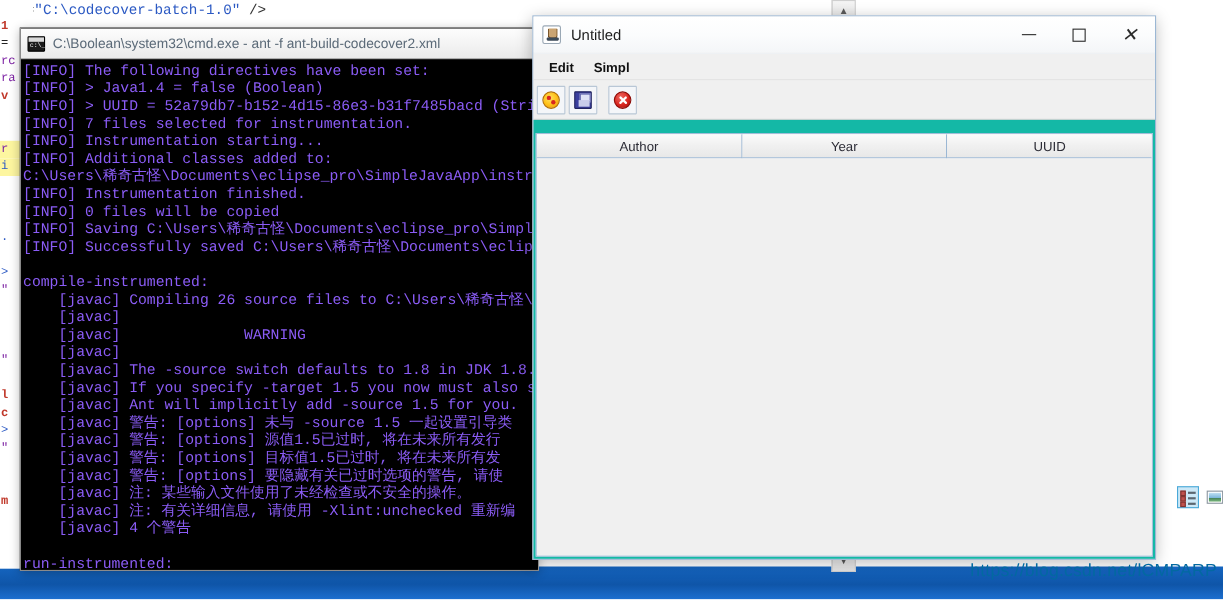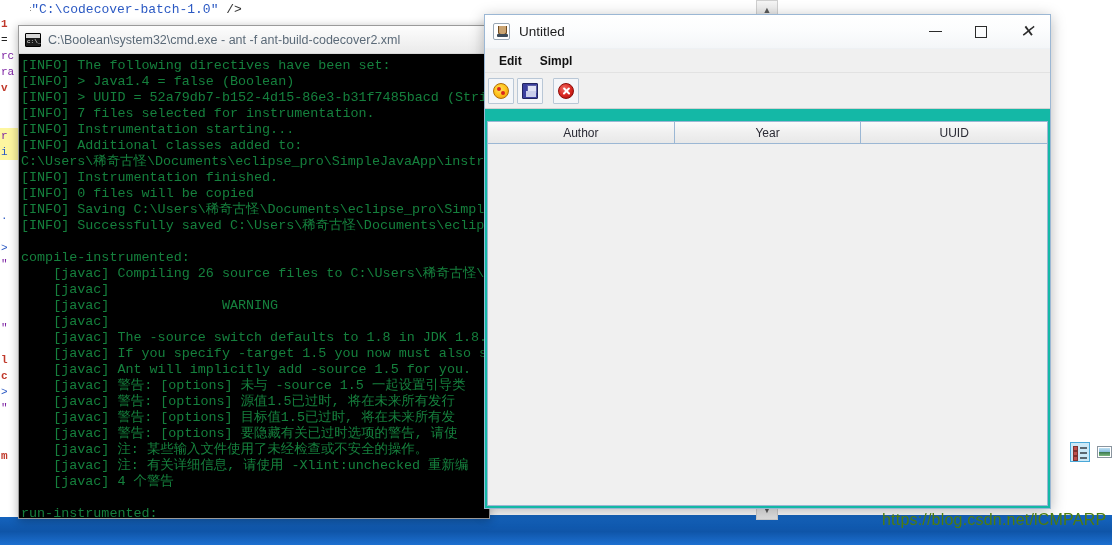--- a/index.html
+++ b/index.html
@@ -99,21 +99,21 @@
     background: #d8d8d8;
   }
   .cmd-icon::after {
     content: "c:\\_"; position: absolute; left: 1px; top: 4px;
     color: #e8e8e8; font-family: "Liberation Mono", monospace;
     font-size: 6px; line-height: 8px;
   }
   .cmd-body {
     position: absolute; left: 0; top: 28px; right: 0; bottom: 0;
     background: #000000;
-    color: #15803d;
+    color: #8b5cf6;
     font-family: "Liberation Mono", monospace;
     font-size: 13.4px;
     line-height: 16px;
     padding: 4px 0 0 2px;
     overflow: hidden;
     white-space: pre;
   }
   .cmd-body .ln { height: 16px; }
 
   
@@ -277,21 +277,21 @@
     position: relative; overflow: hidden;
   }
   .vb-thumbs::before {
     content:""; position:absolute; left:1px; top:1px; right:1px; bottom:1px;
     background: linear-gradient(180deg,#bfe0f2 0%,#7fb8dc 55%,#3f7d54 56%,#7cb87e 100%);
   }
 
   
   .watermark {
     position: absolute; left: 882px; top: 511px;
-    font-size: 16px; color: #4d7c0f;
+    font-size: 16px; color: #0369a1;
     letter-spacing: .2px;
     white-space: nowrap;
     pointer-events: none;
   }
 </style>
 </head>
 <body>
 
 <div id="root">
 

